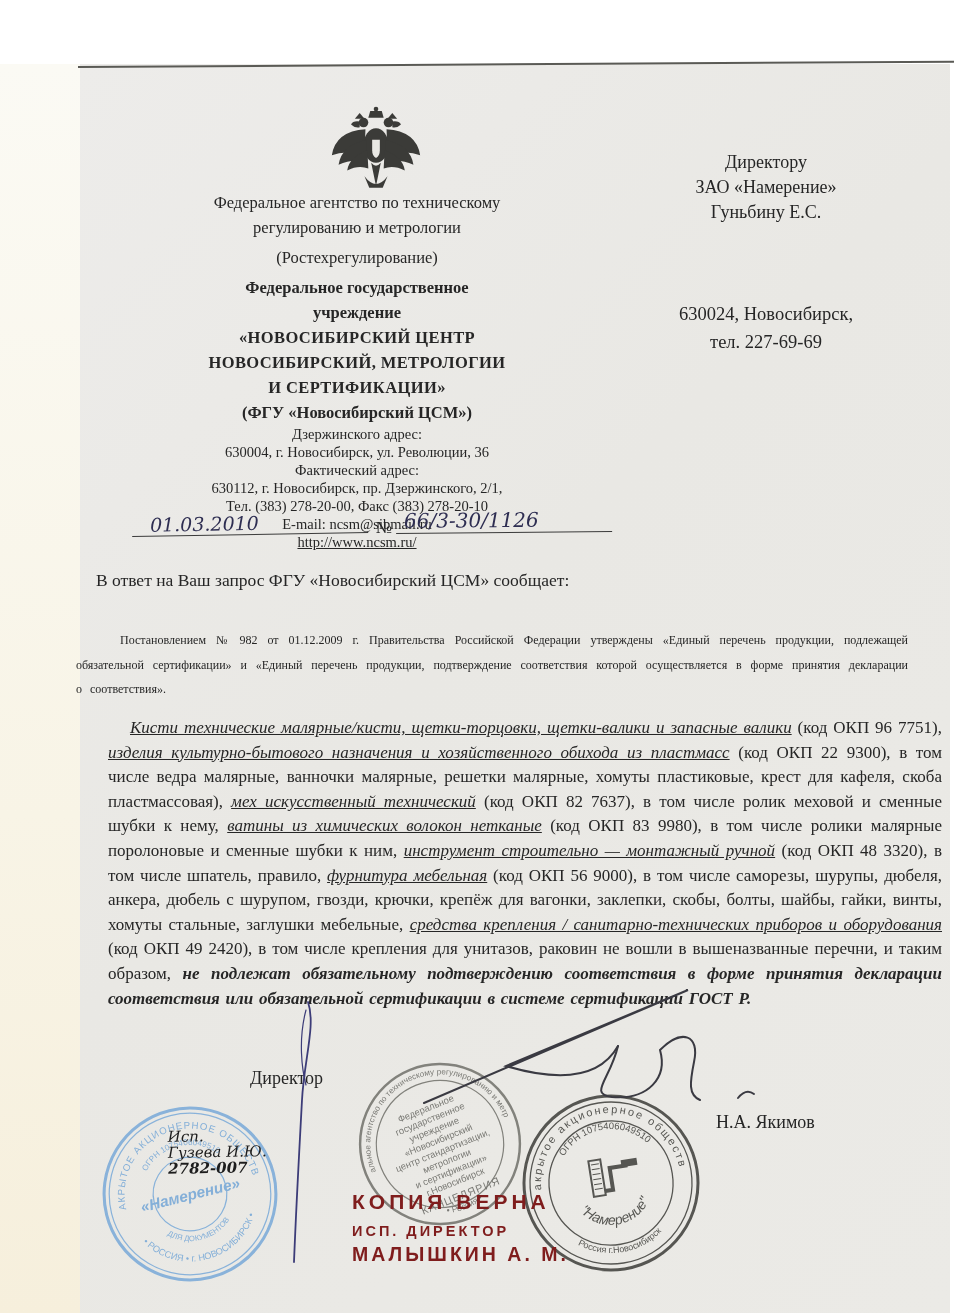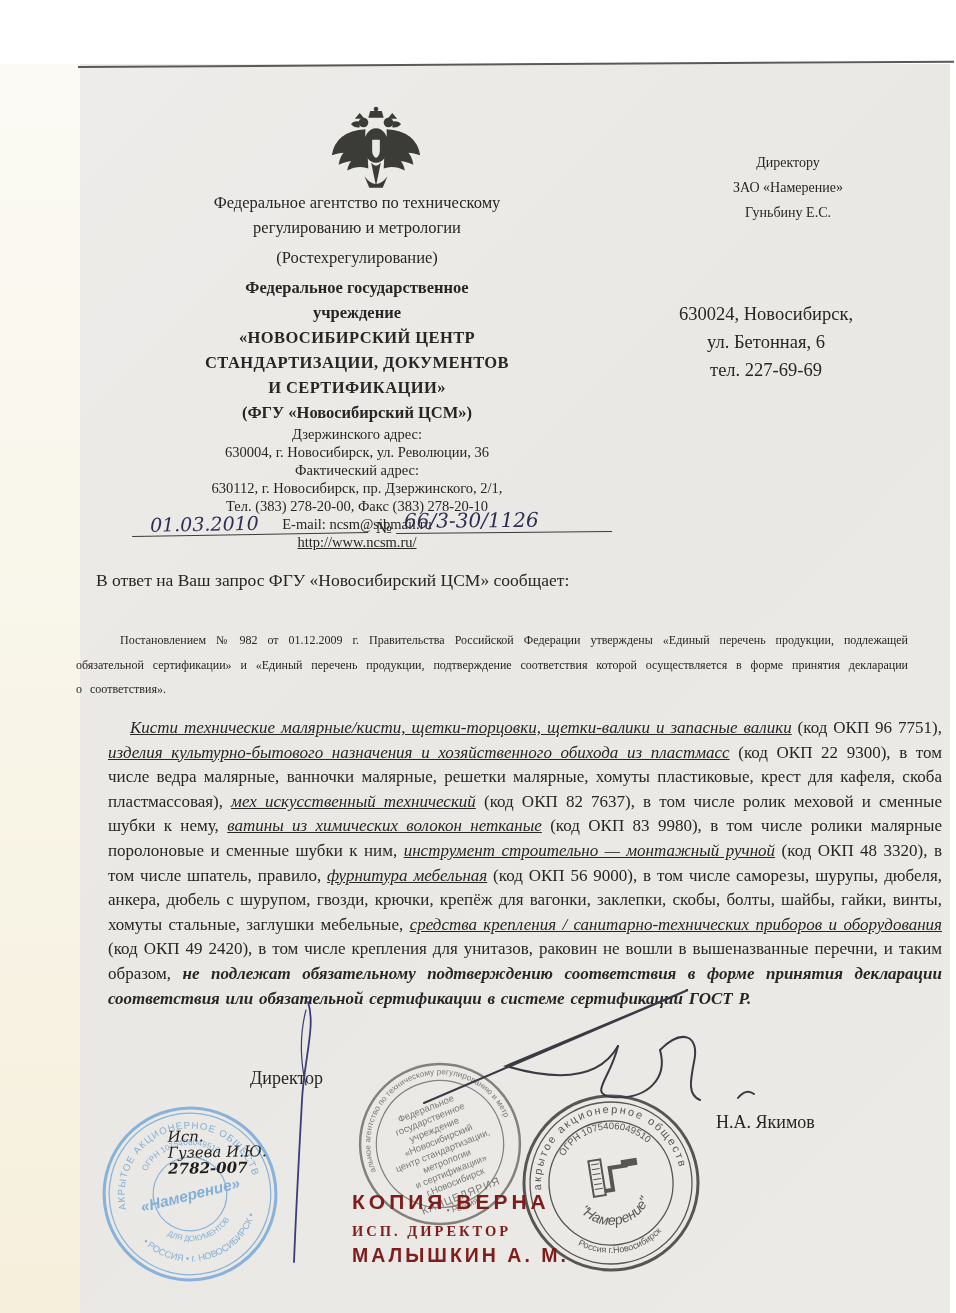--- a/index.html
+++ b/index.html
@@ -15,21 +15,21 @@
 
   
   .emblem{left:328px;top:103px;width:96px;height:112px;}
   .hdr-left{left:92px;top:190px;width:530px;text-align:center;line-height:25px;font-size:16.5px;}
   .hdr-left .b{font-weight:bold;}
   .hdr-left .caps{font-weight:bold;font-size:16.5px;letter-spacing:.4px;}
   .hdr-left .small{font-size:14.5px;line-height:18px;}
   .hdr-left .gap{height:5px;}
   .u{text-decoration:underline;}
 
-  .addressee{left:638px;top:150px;width:300px;text-align:center;font-size:14px;line-height:25px;}
+  .addressee{left:616px;top:150px;width:300px;text-align:center;font-size:18px;line-height:25px;}
   .addr2{left:616px;top:300px;width:300px;text-align:center;font-size:18.5px;line-height:28px;}
 
   
   .refline{left:128px;top:512px;width:500px;height:40px;font-size:16px;}
   .hand{font-family:"DejaVu Serif",serif;font-style:italic;color:#2e2e52;}
   .ref-date{position:absolute;left:4px;top:0;width:218px;border-bottom:1.5px solid #3a3a3a;
        font-size:19px;padding-left:18px;transform:rotate(-1deg);}
   .ref-no{position:absolute;left:248px;top:6px;font-size:17px;}
   .ref-num{position:absolute;left:268px;top:-4px;width:208px;border-bottom:1.5px solid #3a3a3a;
        font-size:20px;padding-left:8px;transform:rotate(-0.5deg);}
@@ -53,21 +53,21 @@
   .stamp-gray{left:356px;top:1060px;width:168px;height:168px;transform:rotate(-22deg);opacity:.88;}
   .stamp-black{left:520px;top:1092px;width:182px;height:182px;transform:rotate(-9deg);opacity:.92;}
 
   .executor{left:168px;top:1128px;font-size:15px;line-height:16px;color:#1d1d1d;
        font-family:"DejaVu Serif",serif;font-style:italic;transform:rotate(-1deg);z-index:6;}
   .executor .num{font-weight:bold;}
 
   .copytext{left:352px;top:1190px;color:#7f1d1d;font-family:"Liberation Sans",sans-serif;
        font-weight:bold;z-index:7;}
   .copytext .l1{font-size:21px;letter-spacing:4px;}
-  .copytext .l2{font-size:14.5px;letter-spacing:3px;margin-top:9px;font-family:Liberation Serif, serif;}
+  .copytext .l2{font-size:14.5px;letter-spacing:3px;margin-top:9px;}
   .copytext .l3{font-size:19.5px;letter-spacing:3px;margin-top:4px;}
 
   .ink-overlay{left:0;top:0;width:956px;height:1313px;z-index:8;}
   .z2{z-index:2;} .z3{z-index:3;}
 </style>
 </head>
 <body>
 
 <div class="scan-leftstrip"></div>
 <div class="scan-page"></div>
@@ -98,40 +98,39 @@
 
 <div class="abs hdr-left z2">
   <div>Федеральное агентство по техническому</div>
   <div>регулированию и метрологии</div>
   <div class="gap"></div>
   <div>(Ростехрегулирование)</div>
   <div class="gap"></div>
   <div class="b">Федеральное государственное</div>
   <div class="b">учреждение</div>
   <div class="caps">«НОВОСИБИРСКИЙ ЦЕНТР</div>
-  <div class="caps">СТАНДАРТИЗАЦИИ, ДОКУМЕНТОВ</div>
+  <div class="caps">НОВОСИБИРСКИЙ, МЕТРОЛОГИИ</div>
   <div class="caps">И СЕРТИФИКАЦИИ»</div>
   <div class="b">(ФГУ «Новосибирский ЦСМ»)</div>
   <div class="small">Дзержинского адрес:</div>
   <div class="small">630004, г. Новосибирск, ул. Революции, 36</div>
   <div class="small">Фактический адрес:</div>
   <div class="small">630112, г. Новосибирск, пр. Дзержинского, 2/1,</div>
   <div class="small">Тел. (383) 278-20-00, Факс (383) 278-20-10</div>
   <div class="small">E-mail: ncsm@sibmail.ru</div>
   <div class="small u">http://www.ncsm.ru/</div>
 </div>
 
 <div class="abs addressee z2">
   <div>Директору</div>
   <div>ЗАО «Намерение»</div>
   <div>Гуньбину Е.С.</div>
 </div>
 <div class="abs addr2 z2">
   <div>630024, Новосибирск,</div>
-  <div>ул. Бетонная, 6</div>
   <div>тел. 227-69-69</div>
 </div>
 
 <div class="abs refline z2">
   <div class="ref-date hand">01.03.2010</div>
   <div class="ref-no">№</div>
   <div class="ref-num hand">66/3-30/1126</div>
 </div>
 
 <div class="abs intro z2">В ответ на Ваш запрос ФГУ «Новосибирский ЦСМ» сообщает:</div>

